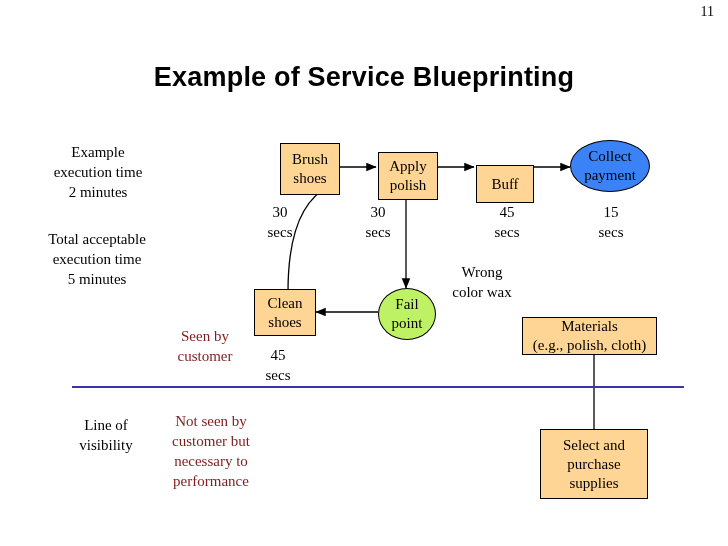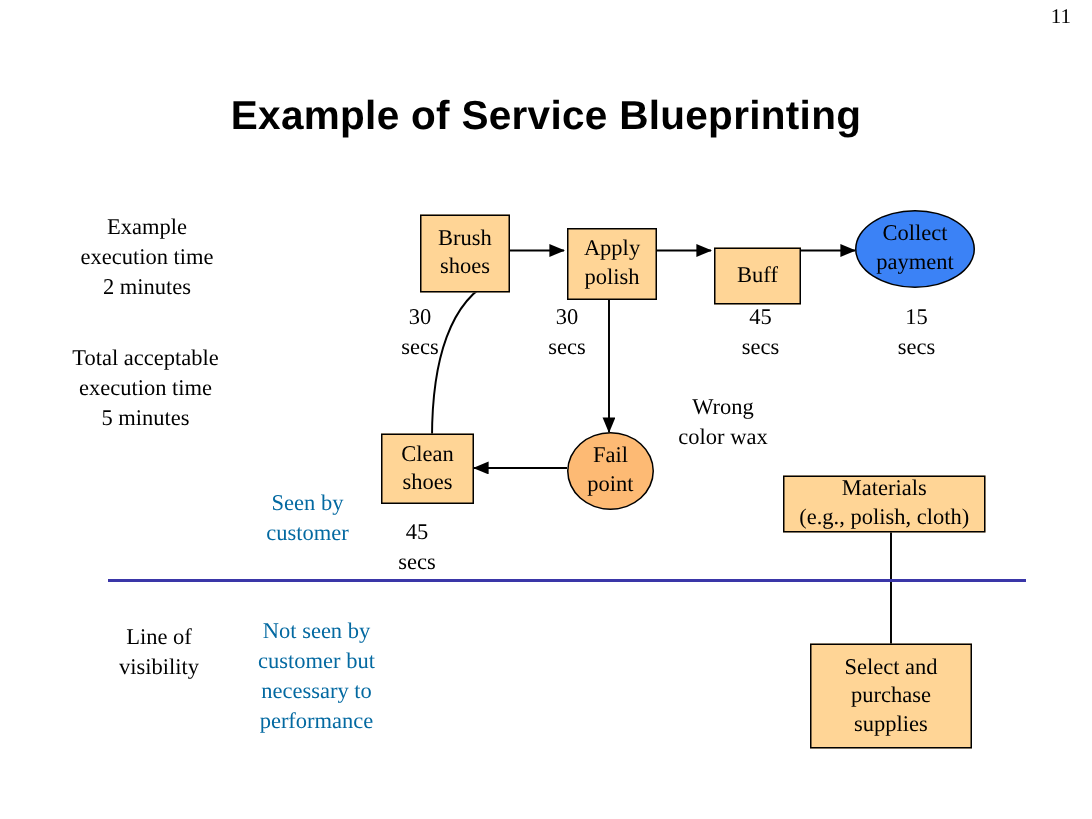--- a/index.html
+++ b/index.html
@@ -67,40 +67,40 @@
     line-height: 19px;
     display: flex;
     align-items: center;
     justify-content: center;
     text-align: center;
   }
 
   .circle {
     box-sizing: border-box;
     border: 1px solid #000000;
-    background: #fdba74;
+    background: #bef264;
     border-radius: 50%;
     font-family: "Liberation Serif", serif;
     font-size: 15px;
     line-height: 19px;
     display: flex;
     align-items: center;
     justify-content: center;
     text-align: center;
   }
 
   .timelabel {
     font-family: "Liberation Serif", serif;
     font-size: 15px;
     line-height: 20px;
     text-align: center;
   }
 
   .redtext {
-    color: #0369a1;
+    color: #7f1d1d;
     font-family: "Liberation Serif", serif;
     font-size: 15px;
     line-height: 20px;
     text-align: center;
   }
 
   .plaintext {
     font-family: "Liberation Serif", serif;
     font-size: 15px;
     line-height: 20px;

